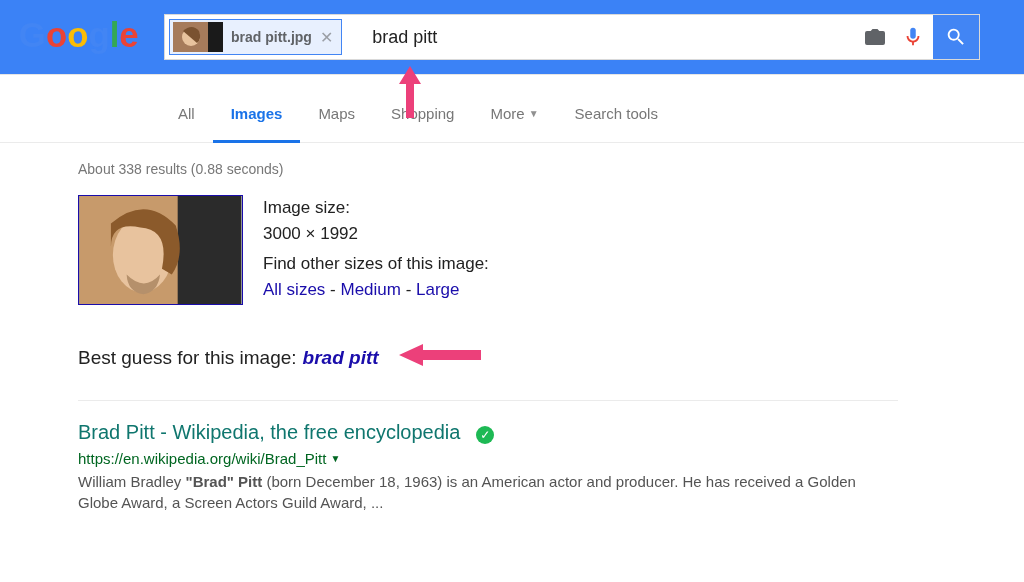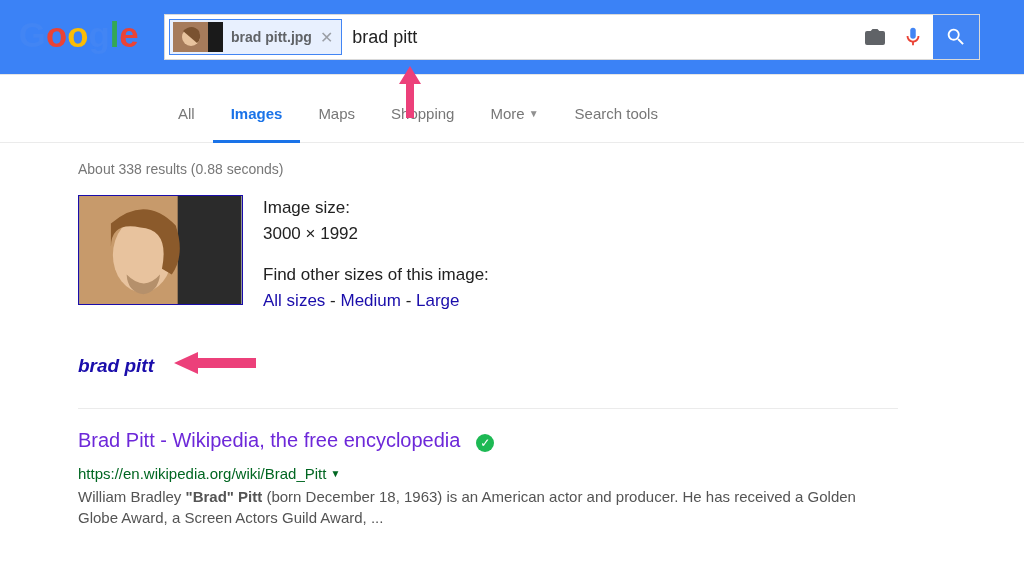--- a/index.html
+++ b/index.html
@@ -1,47 +1,47 @@
 <!DOCTYPE html>
 <html><head>
 <meta charset="utf-8">
 <style>
   * { box-sizing: border-box; margin: 0; padding: 0; }
   body { font-family: Arial, sans-serif; font-size: 14px; background: #fff; width: 1024px; height: 582px; overflow: hidden; color: #222; }
   .topbar { height: 75px; background: #3b82f6; border-bottom: 1px solid #e5e5e5; display: flex; align-items: center; padding: 0 18px 0 18px; }
   .logo { width: 120px; flex-shrink: 0; }
   .logo svg { display: block; }
   .searchbox { margin-left: 26px; height: 46px; background: #fff; border: 1px solid #d9d9d9; display: flex; align-items: center; flex: 1; max-width: 816px; }
-  .chip { display: flex; align-items: center; height: 36px; margin: 0 0 0 4px; border: 1px solid #4285f4; background: #e8f0fe; padding: 0 6px 0 3px; }
+  .chip { display: flex; align-items: center; height: 36px; margin: 0 20px 0 4px; border: 1px solid #4285f4; background: #e8f0fe; padding: 0 6px 0 3px; }
   .chip-thumb { width: 50px; height: 30px; margin-right: 8px; }
   .chip-label { color: #606367; font-size: 14px; font-weight: bold; margin-right: 6px; }
   .chip-x { color: #9b9fa6; font-size: 16px; cursor: pointer; padding: 0 2px; }
   .query { border: none; outline: none; font-size: 18px; color: #222; padding: 0 10px; flex: 1; height: 100%; }
   .sb-icons { display: flex; align-items: center; gap: 14px; padding-right: 8px; }
   .camera, .mic { width: 24px; height: 24px; display: flex; align-items: center; justify-content: center; cursor: pointer; }
   .search-btn { width: 46px; height: 44px; background: #4285f4; display: flex; align-items: center; justify-content: center; cursor: pointer; margin: 0; }
   .tabs { display: flex; align-items: center; padding-left: 160px; height: 56px; border-bottom: 1px solid #ebebeb; gap: 0; color: #777; font-size: 15px; margin-top: 12px; }
   .tab { padding: 0 18px; height: 56px; display: flex; align-items: center; cursor: pointer; border-bottom: 3px solid transparent; margin-bottom: -1px; }
   .tab.active { color: #1a73e8; font-weight: bold; border-bottom-color: #1a73e8; }
   .tab-more { display: flex; align-items: center; gap: 4px; }
   .chev { font-size: 10px; color: #909090; }
   .content { padding: 18px 0 0 78px; background: #fff; }
   .stats { color: #777; font-size: 14px; margin-bottom: 18px; }
   .imgrow { display: flex; gap: 20px; margin-bottom: 36px; }
   .result-thumb { width: 165px; height: 110px; border: 1px solid #1a0dab; }
   .imgmeta { font-size: 17px; color: #222; line-height: 1.5; }
   .imgmeta .links a { color: #1a0dab; text-decoration: none; }
-  .imgmeta .links { margin-top: 16px; }
+  .imgmeta .links { margin-top: 5px; }
   .bestguess { font-size: 19px; color: #222; margin-bottom: 26px; display: flex; align-items: center; gap: 6px; }
   .bestguess .guess { color: #1a0dab; font-style: italic; font-weight: bold; text-decoration: none; }
   .arrow-left { color:#e91e63; margin-left: 10px;}
   .arrow-up { position:absolute; left:395px; top:62px; color:#e91e63; }
   .hr { border-top: 1px solid #ebebeb; margin: 0 0 20px 0; max-width: 820px; }
-  .result-title { font-size: 20px; color: #6d28d9; font-weight: normal; text-decoration: none; }
-  .result-url { color: #006621; font-size: 15px; margin: 13px 0 4px 0; display: flex; align-items: center; gap: 4px; }
+  .result-title { font-size: 20px; color: #0f766e; font-weight: normal; text-decoration: none; }
+  .result-url { color: #006621; font-size: 15px; margin: 6px 0 4px 0; display: flex; align-items: center; gap: 4px; }
   .result-snip { color: #545454; font-size: 15px; line-height: 1.4; max-width: 780px; }
   .badge { width: 18px; height: 18px; background: #1db954; border-radius: 50%; display: inline-flex; align-items: center; justify-content: center; color: #fff; font-size: 12px; margin-left: 12px; vertical-align: middle; }
   .url-chev { color: #006621; font-size: 10px; }
 </style>
 </head>
 <body>
 
 <div class="arrow-up">
   <svg width="30" height="60" viewBox="0 0 30 60">
       <path d="M15 4 L4 22 L11 22 L11 56 L19 56 L19 22 L26 22 Z" fill="#ec407a"></path>
@@ -116,20 +116,21 @@
       <div>Image size:</div>
       <div>3000 × 1992</div>
       <div class="links">
         <div>Find other sizes of this image:</div>
         <a href="#">All sizes</a><span> - </span><a href="#">Medium</a><span> - </span><a href="#">Large</a>
       </div>
     </div>
   </div>
 
   <div class="bestguess">
+    <span>Best guess for this image:</span>
     <a href="#" class="guess">brad pitt</a>
     <span class="arrow-left">
       <svg width="90" height="28" viewBox="0 0 90 28">
           <path d="M4 14 L28 3 L28 9 L86 9 L86 19 L28 19 L28 25 Z" fill="#ec407a"></path>
         </svg>
     </span>
   </div>
 
   <div class="hr"></div>
 

